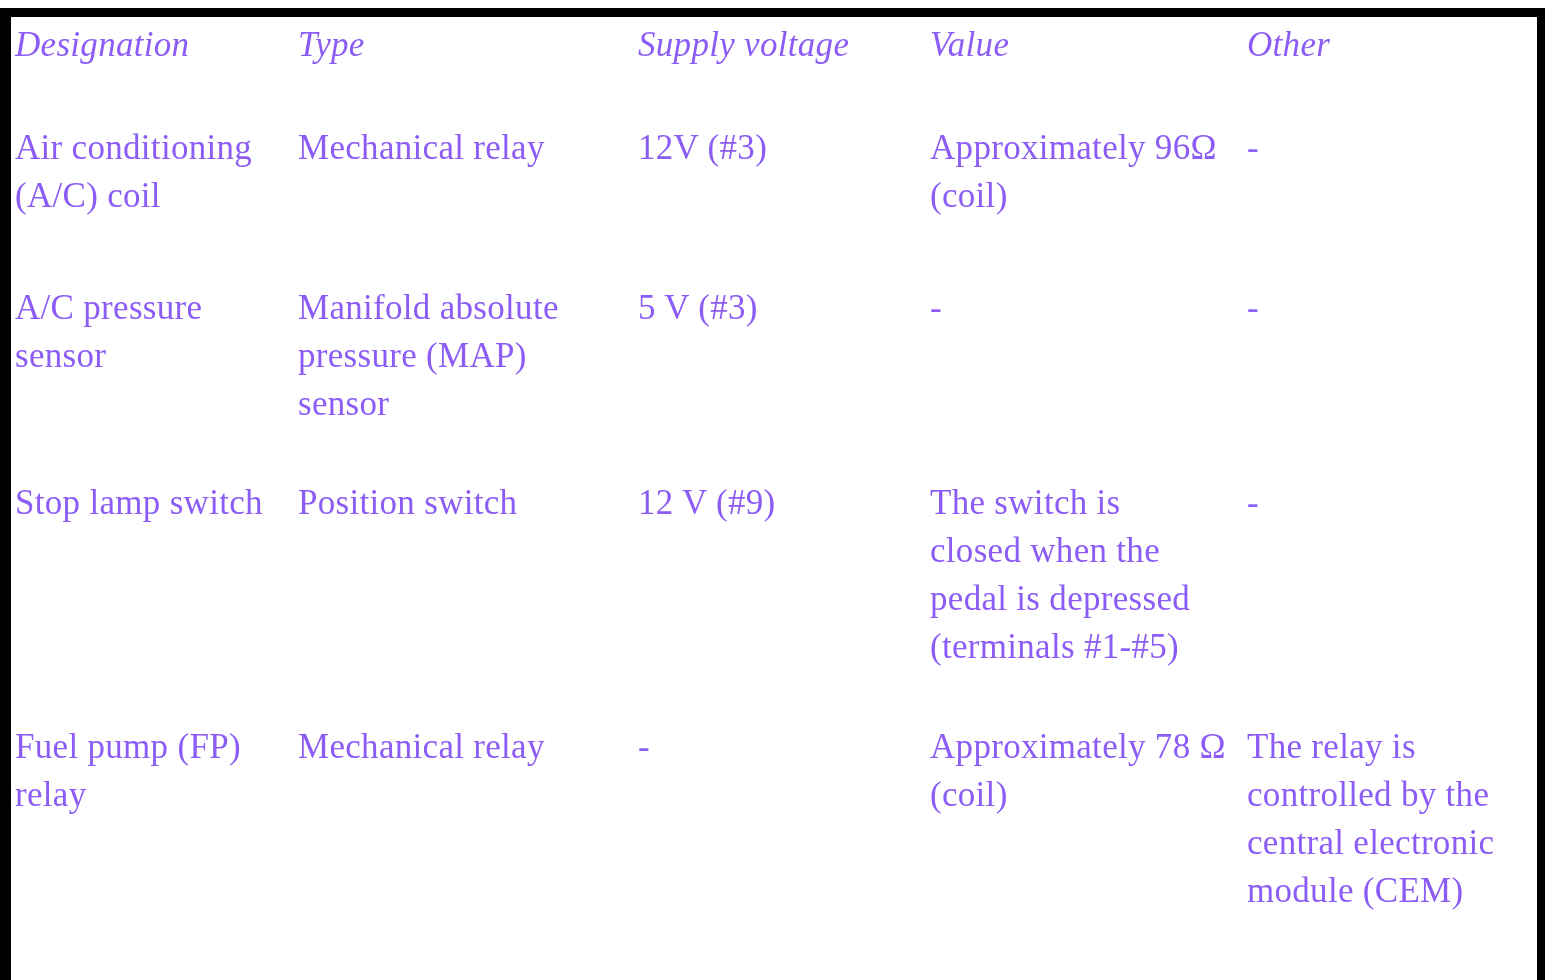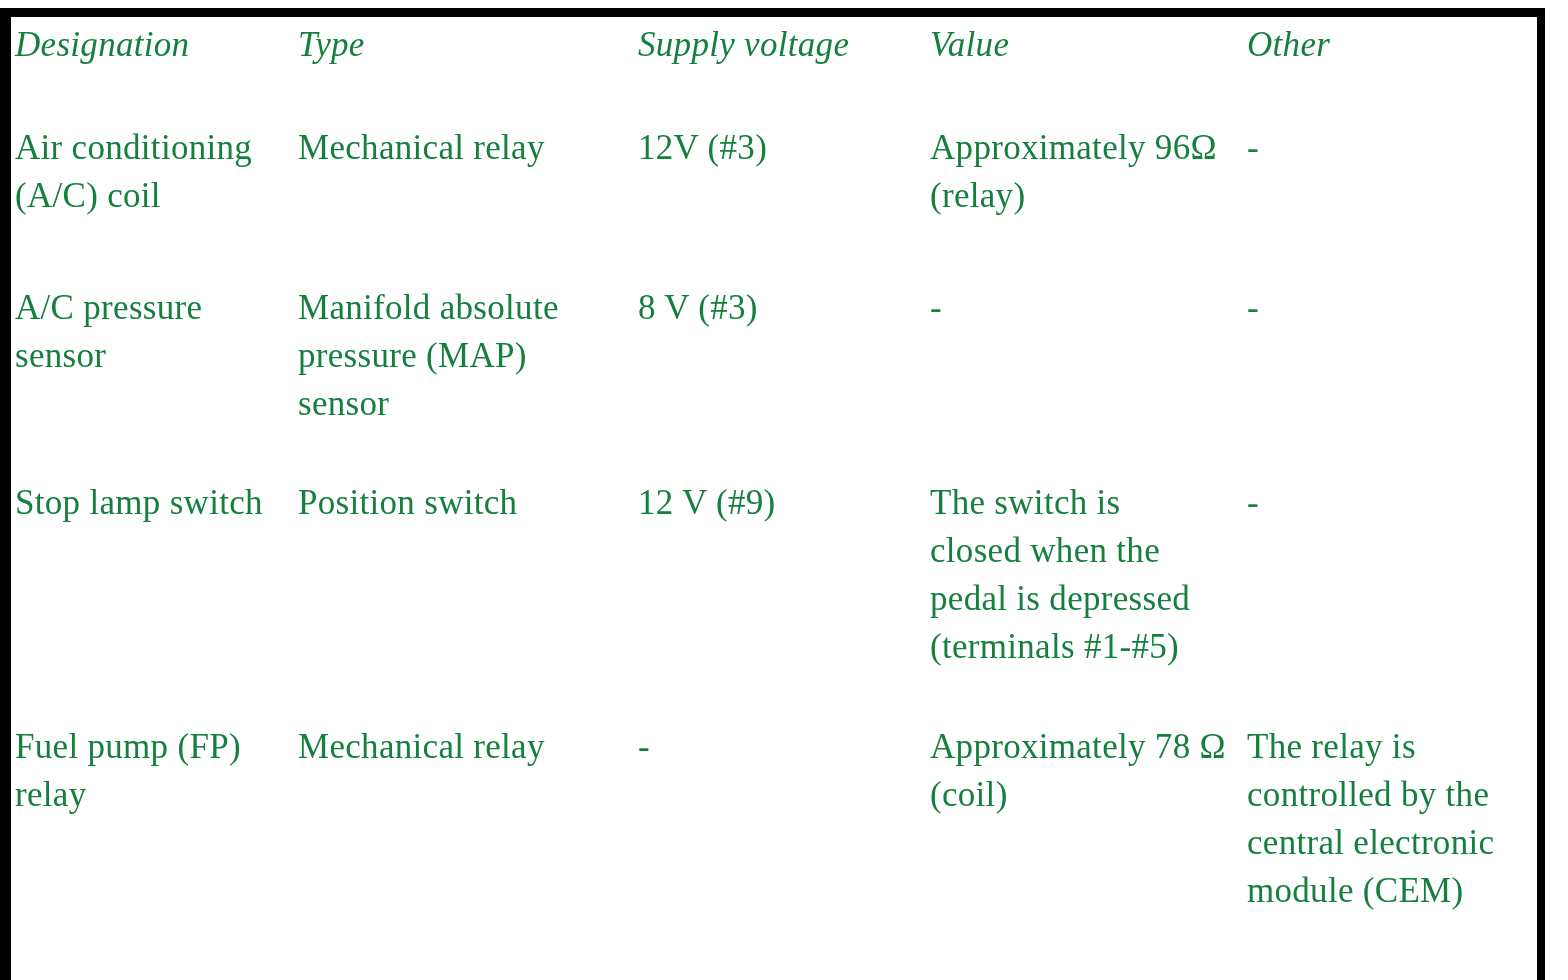--- a/index.html
+++ b/index.html
@@ -7,21 +7,21 @@
     padding: 0;
     background: #ffffff;
   }
   .page {
     position: relative;
     width: 1568px;
     height: 980px;
     background: #ffffff;
     overflow: hidden;
     font-family: "Liberation Serif", "DejaVu Serif", serif;
-    color: #15803d;
+    color: #8b5cf6;
   }
   
   .frame-top {
     position: absolute;
     left: 0; top: 8px;
     width: 1545px; height: 9px;
     background: #000000;
   }
   .frame-left {
     position: absolute;
@@ -93,30 +93,30 @@
         <th>Other</th>
       </tr>
     </thead>
     <tbody>
       <tr class="r0">
         <td>Air conditioning
 (A/C) coil</td>
         <td>Mechanical relay</td>
         <td>12V (#3)</td>
         <td>Approximately 96Ω
-(relay)</td>
+(coil)</td>
         <td>-</td>
       </tr>
       <tr class="r1">
         <td>A/C pressure
 sensor</td>
         <td>Manifold absolute
 pressure (MAP)
 sensor</td>
-        <td>8 V (#3)</td>
+        <td>5 V (#3)</td>
         <td>-</td>
         <td>-</td>
       </tr>
       <tr class="r2">
         <td>Stop lamp switch</td>
         <td>Position switch</td>
         <td>12 V (#9)</td>
         <td>The switch is
 closed when the
 pedal is depressed

